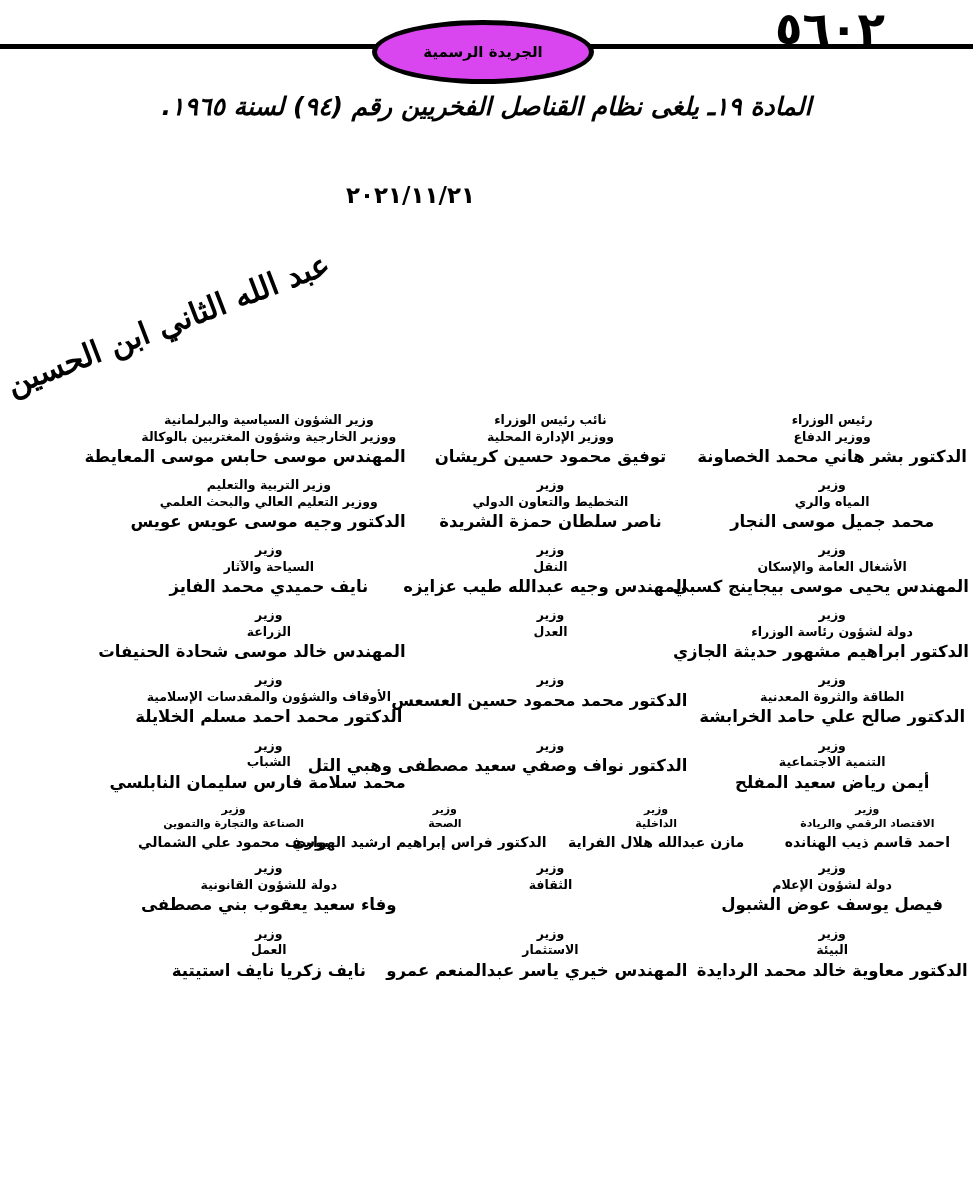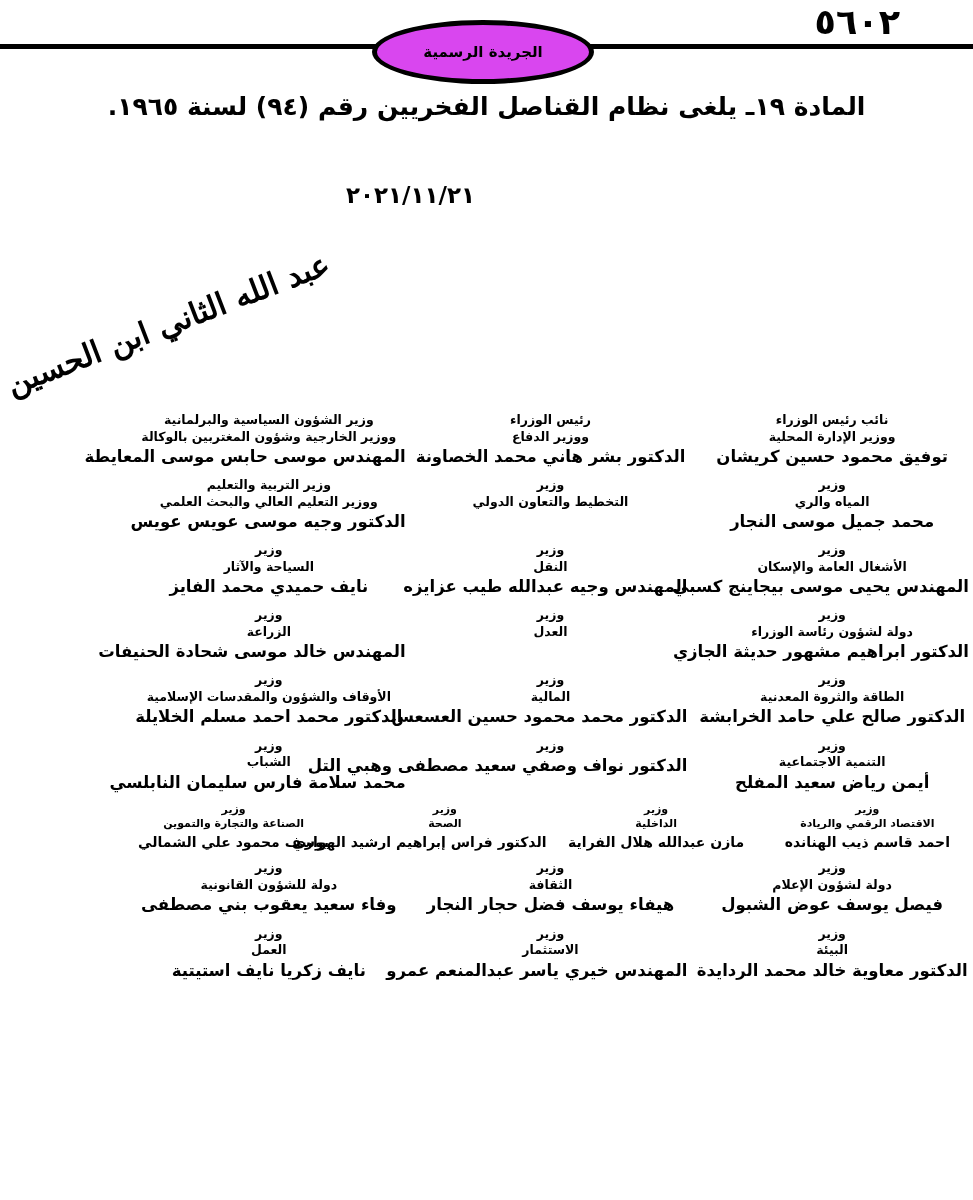--- a/index.html
+++ b/index.html
@@ -56,38 +56,39 @@
     letter-spacing: 0;
     white-space: nowrap;
     line-height: 1;
     font-family: "DejaVu Sans", "Liberation Sans", sans-serif;
   }
   #page-number {
     position: absolute;
     top: 2px;
     left: 760px;
     width: 140px;
-    text-align: right;
-    font-size: 35px;
+    text-align: center;
+    font-size: 45px;
     font-weight: 700;
     letter-spacing: 2px;
     font-family: "DejaVu Sans", "Liberation Sans", sans-serif;
   }
 
   
   #article-line {
     position: absolute;
     top: 92px;
     left: 0;
     width: 973px;
     text-align: center;
     font-size: 25px;
     font-weight: 700;
     direction: rtl;
     font-family: "DejaVu Sans", "Liberation Sans", sans-serif;
+    font-style: italic;
   }
   #issue-date {
     position: absolute;
     top: 182px;
     left: 0;
     width: 821px;
     text-align: center;
     font-size: 23px;
     font-weight: 700;
     direction: rtl;
@@ -182,39 +183,40 @@
   </div>
 
   <div id="cabinet">
       <div class="cabinet-row cols-3">
         <div class="minister">
           <div class="minister-title-1">وزير الشؤون السياسية والبرلمانية</div>
           <div class="minister-title-2">ووزير الخارجية وشؤون المغتربين بالوكالة</div>
           <div class="minister-name">المهندس موسى حابس موسى المعايطة</div>
         </div>
         <div class="minister">
+          <div class="minister-title-1">نائب رئيس الوزراء</div>
+          <div class="minister-title-2">ووزير الإدارة المحلية</div>
+          <div class="minister-name">توفيق محمود حسين كريشان</div>
+        </div>
+        <div class="minister">
           <div class="minister-title-1">رئيس الوزراء</div>
           <div class="minister-title-2">ووزير الدفاع</div>
           <div class="minister-name">الدكتور بشر هاني محمد الخصاونة</div>
         </div>
-        <div class="minister">
-          <div class="minister-title-1">نائب رئيس الوزراء</div>
-          <div class="minister-title-2">ووزير الإدارة المحلية</div>
-          <div class="minister-name">توفيق محمود حسين كريشان</div>
-        </div>
       </div>
       <div class="cabinet-row cols-3">
         <div class="minister">
           <div class="minister-title-1">وزير التربية والتعليم</div>
           <div class="minister-title-2">ووزير التعليم العالي والبحث العلمي</div>
           <div class="minister-name">الدكتور وجيه موسى عويس عويس</div>
         </div>
         <div class="minister">
           <div class="minister-title-1">وزير</div>
           <div class="minister-title-2">التخطيط والتعاون الدولي</div>
+          <div class="minister-name">ناصر سلطان حمزة الشريدة</div>
         </div>
         <div class="minister">
           <div class="minister-title-1">وزير</div>
           <div class="minister-title-2">المياه والري</div>
           <div class="minister-name">محمد جميل موسى النجار</div>
         </div>
       </div>
       <div class="cabinet-row cols-3">
         <div class="minister">
           <div class="minister-title-1">وزير</div>
@@ -249,21 +251,20 @@
         </div>
       </div>
       <div class="cabinet-row cols-3">
         <div class="minister">
           <div class="minister-title-1">وزير</div>
           <div class="minister-title-2">الأوقاف والشؤون والمقدسات الإسلامية</div>
           <div class="minister-name">الدكتور محمد احمد مسلم الخلايلة</div>
         </div>
         <div class="minister">
           <div class="minister-title-1">وزير</div>
-          <div class="minister-title-2">المالية</div>
           <div class="minister-name">الدكتور محمد محمود حسين العسعس</div>
         </div>
         <div class="minister">
           <div class="minister-title-1">وزير</div>
           <div class="minister-title-2">الطاقة والثروة المعدنية</div>
           <div class="minister-name">الدكتور صالح علي حامد الخرابشة</div>
         </div>
       </div>
       <div class="cabinet-row cols-3">
         <div class="minister">
@@ -305,21 +306,20 @@
       </div>
       <div class="cabinet-row cols-3">
         <div class="minister">
           <div class="minister-title-1">وزير</div>
           <div class="minister-title-2">دولة للشؤون القانونية</div>
           <div class="minister-name">وفاء سعيد يعقوب بني مصطفى</div>
         </div>
         <div class="minister">
           <div class="minister-title-1">وزير</div>
           <div class="minister-title-2">الثقافة</div>
-          <div class="minister-name">هيفاء يوسف فضل حجار النجار</div>
         </div>
         <div class="minister">
           <div class="minister-title-1">وزير</div>
           <div class="minister-title-2">دولة لشؤون الإعلام</div>
           <div class="minister-name">فيصل يوسف عوض الشبول</div>
         </div>
       </div>
       <div class="cabinet-row cols-3">
         <div class="minister">
           <div class="minister-title-1">وزير</div>

